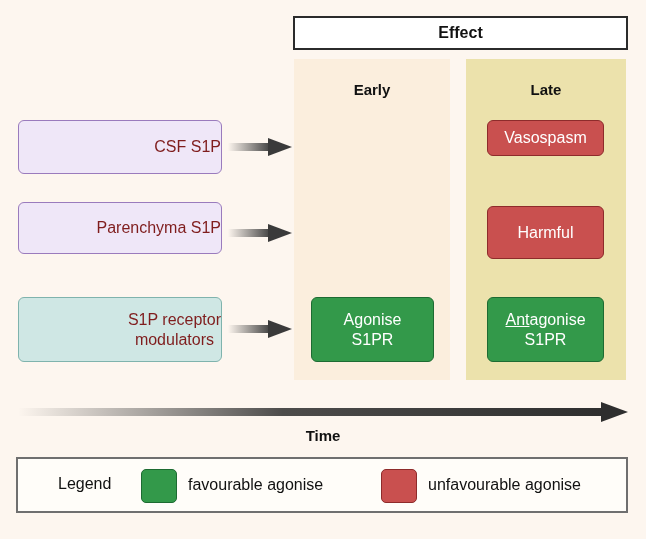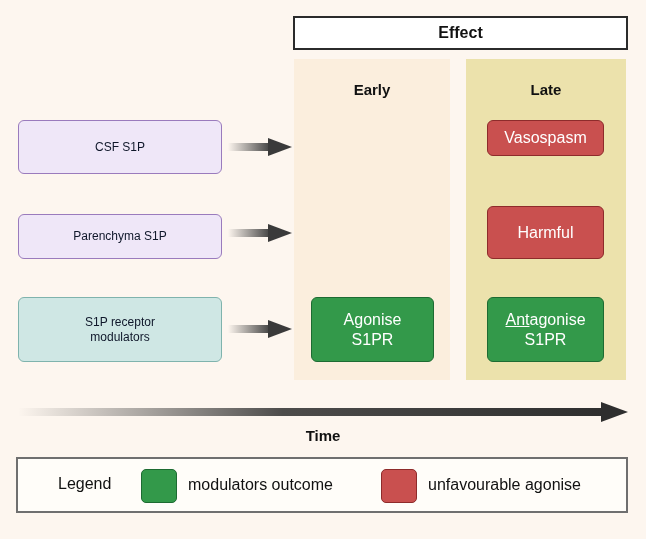--- a/index.html
+++ b/index.html
@@ -31,28 +31,28 @@
     display:flex;align-items:center;justify-content:center;
     font-size:15px;font-weight:bold;color:#111;
   }
   #head-early{left:294px;top:74px;width:156px;}
   #head-late{left:466px;top:74px;width:160px;}
 
   
   .src-box{
     position:absolute;left:18px;width:204px;
     border-radius:6px;
-    display:flex;align-items:center;justify-content:center;
-    text-align:center;font-size:12px;color:#0f172a;
+    display:flex;align-items:center;justify-content:flex-end;
+    text-align:center;font-size:16px;color:#7f1d1d;
     box-sizing:border-box;line-height:1.22;
   }
   .src-purple{background:#efe7f8;border:1.6px solid #9a7bbd;}
   .src-teal{background:#cfe7e4;border:1.6px solid #7fb3ad;}
   #src-csf{top:120px;height:54px;}
-  #src-parenchyma{top:214px;height:45px;}
+  #src-parenchyma{top:202px;height:52px;}
   #src-modulators{top:297px;height:65px;}
 
   
   .arrow{position:absolute;left:228px;width:64px;height:26px;}
   #arrow-1{top:134px;}
   #arrow-2{top:220px;}
   #arrow-3{top:316px;}
 
   
   .out-box{
@@ -175,17 +175,17 @@
       </linearGradient>
     </defs>
     <rect x="0" y="8" width="588" height="8" fill="url(#tg)"></rect>
     <polygon points="583,2 610,12 583,22" fill="#2e2e2e"></polygon>
   </svg>
   <div id="time-label">Time</div>
 
   <div id="legend-box"></div>
   <div id="legend-title">Legend</div>
   <div class="sw" id="sw-green"></div>
-  <div class="legend-text" id="legend-fav">modulators outcome</div>
+  <div class="legend-text" id="legend-fav">favourable agonise</div>
   <div class="sw" id="sw-red"></div>
   <div class="legend-text" id="legend-unfav">unfavourable agonise</div>
 
 </div>
 
 </body></html>

